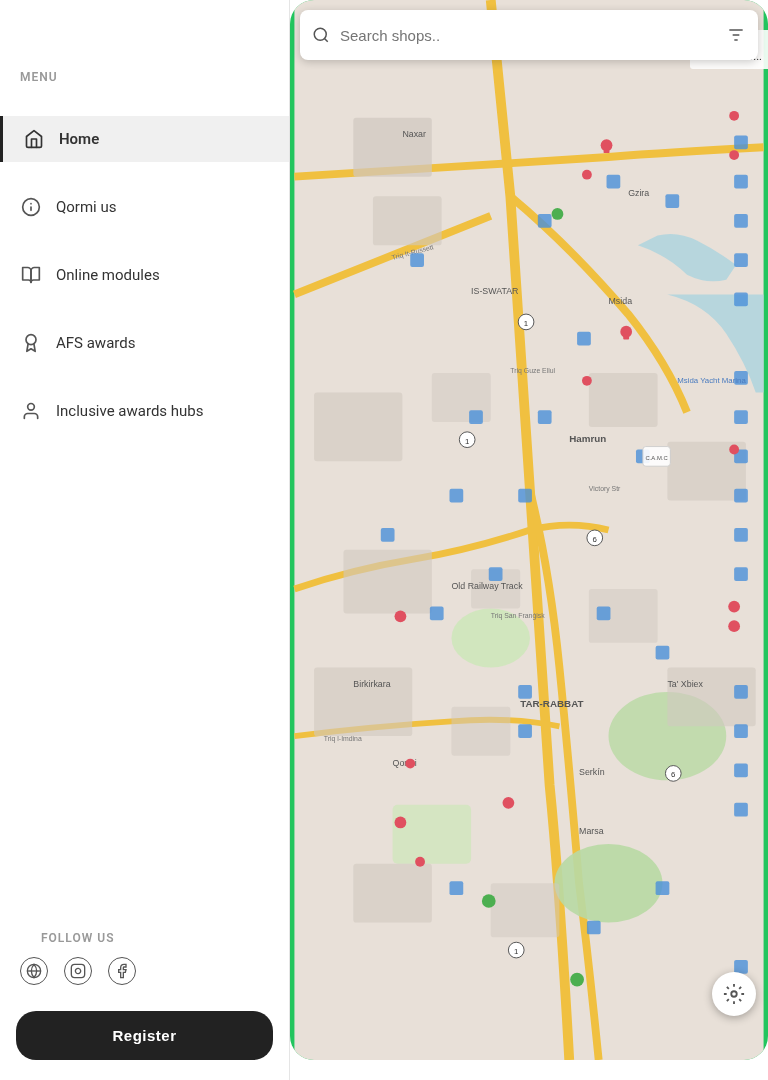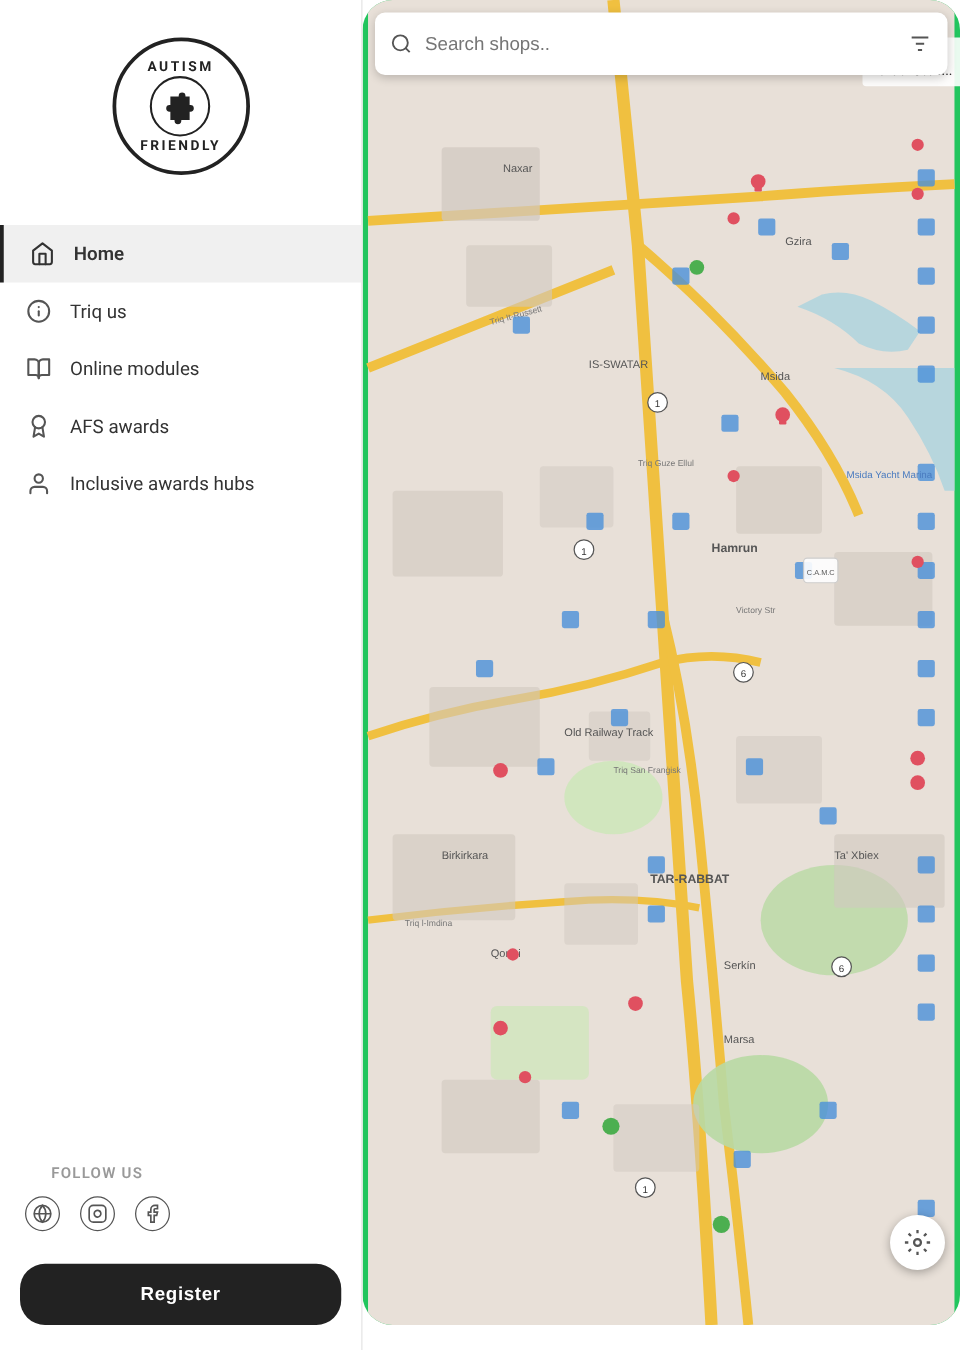--- a/index.html
+++ b/index.html
@@ -88,20 +88,21 @@
     }
 
     .nav-item {
       display: flex;
       align-items: center;
       padding: 12px 20px;
       cursor: pointer;
       position: relative;
       color: #333;
       font-size: 15px;
+      margin-top: 22px;
     }
 
     .nav-item.active {
       background: #f0f0f0;
       border-left: 3px solid #222;
     }
 
     .nav-item.active .nav-label {
       font-weight: 600;
     }
@@ -246,54 +247,44 @@
       color: #333;
       border-radius: 3px 0 0 3px;
       line-height: 1.4;
     }
   </style>
 </head>
 <body>
 
 <div id="sidebar">
   <div class="logo-area">
-    <div class="logo-circle">
-      <div class="logo-inner">
-        <span class="logo-text-autism">AUTISM</span>
-        <svg class="logo-puzzle" viewBox="0 0 60 60">
-          <circle cx="30" cy="30" r="28" fill="none" stroke="#222" stroke-width="2"></circle>
-
-          <path d="M20,20 h8 c0,0 0,-4 4,-4 s4,4 4,4 h4 v8 c0,0 4,0 4,4 s-4,4 -4,4 v8 h-8 c0,0 0,4 -4,4 s-4,-4 -4,-4 h-4 v-8 c0,0 -4,0 -4,-4 s4,-4 4,-4 z" fill="#222" stroke="#fff" stroke-width="1.5"></path>
-        </svg>
-        <span class="logo-text-friendly">FRIENDLY</span>
-      </div>
-    </div>
   </div>
 
   <div class="menu-section">
+    <div class="menu-label">MENU</div>
 
     <div class="nav-item active">
       <div class="nav-icon">
         <svg width="20" height="20" viewBox="0 0 24 24" fill="none" stroke="#333" stroke-width="2" stroke-linecap="round" stroke-linejoin="round">
           <path d="M3 9l9-7 9 7v11a2 2 0 01-2 2H5a2 2 0 01-2-2z"></path>
             <polyline points="9 22 9 12 15 12 15 22"></polyline>
         </svg>
       </div>
       <span class="nav-label">Home</span>
     </div>
 
     <div class="nav-item">
       <div class="nav-icon">
         <svg width="20" height="20" viewBox="0 0 24 24" fill="none" stroke="#555" stroke-width="2" stroke-linecap="round" stroke-linejoin="round">
           <circle cx="12" cy="12" r="10"></circle>
             <line x1="12" y1="16" x2="12" y2="12"></line>
             <line x1="12" y1="8" x2="12.01" y2="8"></line>
         </svg>
       </div>
-      <span class="nav-label">Triq us</span>
+      <span class="nav-label">Qormi us</span>
     </div>
 
     <div class="nav-item">
       <div class="nav-icon">
         <svg width="20" height="20" viewBox="0 0 24 24" fill="none" stroke="#555" stroke-width="2" stroke-linecap="round" stroke-linejoin="round">
           <path d="M2 3h6a4 4 0 014 4v14a3 3 0 00-3-3H2z"></path>
             <path d="M22 3h-6a4 4 0 00-4 4v14a3 3 0 013-3h7z"></path>
         </svg>
       </div>
       <span class="nav-label">Online modules</span>

